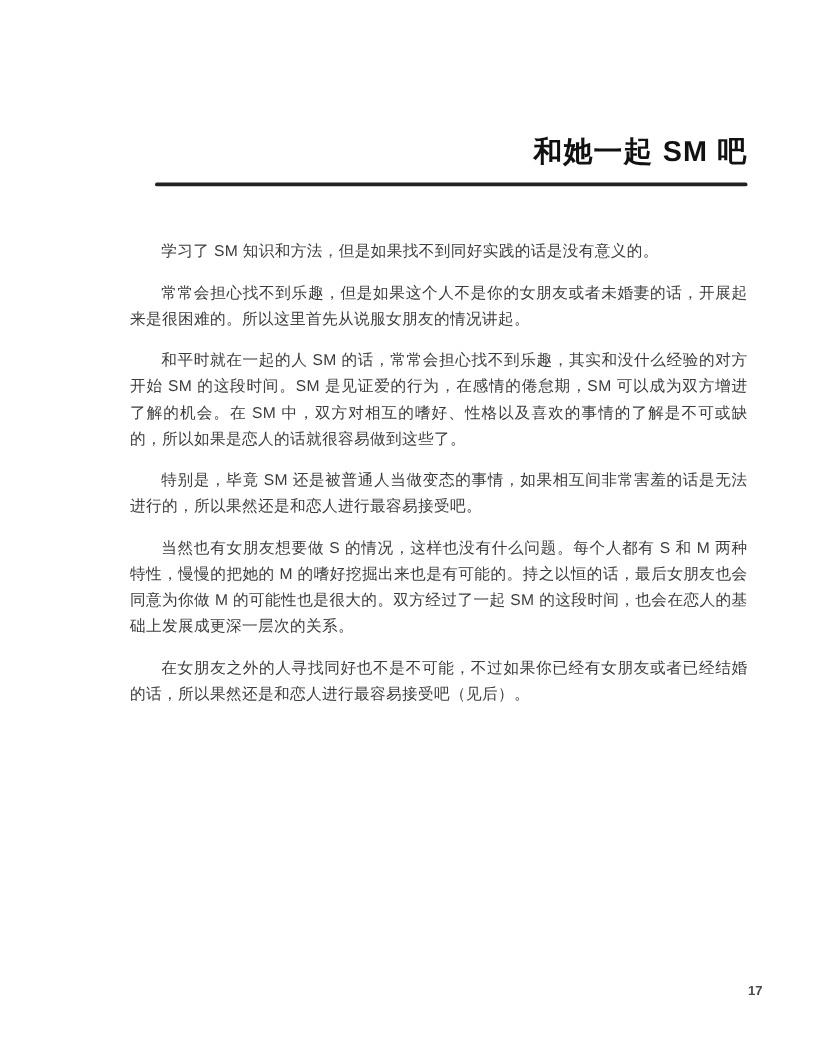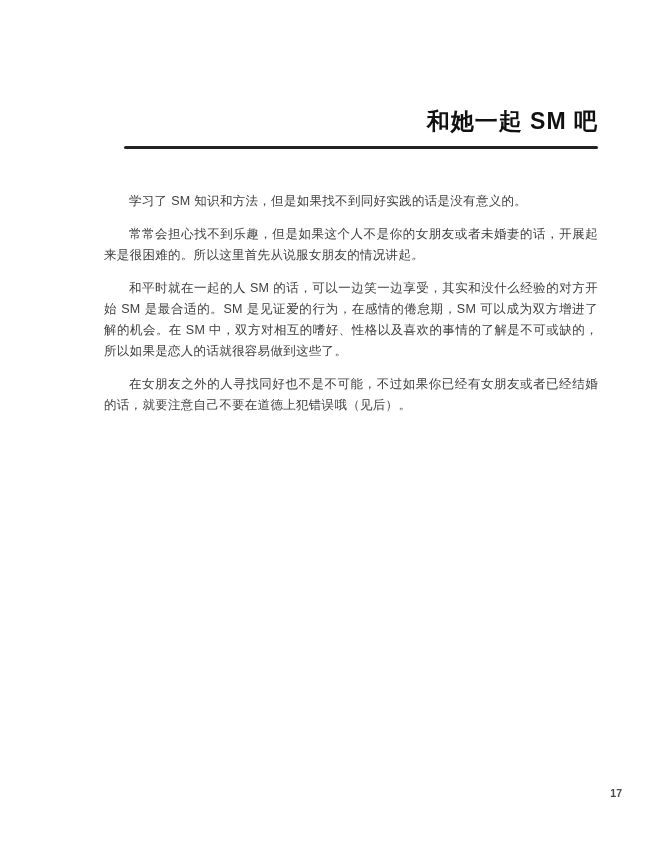--- a/index.html
+++ b/index.html
@@ -35,35 +35,37 @@
     font-size: 12.5px;
     line-height: 21px;
     text-align: justify;
     text-indent: 2em;
     letter-spacing: 0.3px;
     color: var(--body-text, #3d3d3d);
   }
   .page-number {
     position: absolute;
     top: 739px;
-    right: 52px;
+    right: 64px;
     font-size: 10.5px;
     font-weight: bold;
     color: var(--page-number, #4a4a4a);
     text-align: right;
   }
 </style>
 </head>
 <body>
 
 <div class="page">
   <header class="page-header">
     <h1 class="title">和她一起 SM 吧</h1>
     <div class="rule"></div>
   </header>
   <main class="content">
       <p class="para">学习了 SM 知识和方法，但是如果找不到同好实践的话是没有意义的。</p>
       <p class="para">常常会担心找不到乐趣，但是如果这个人不是你的女朋友或者未婚妻的话，开展起来是很困难的。所以这里首先从说服女朋友的情况讲起。</p>
-      <p class="para">和平时就在一起的人 SM 的话，可以一边笑一边享受，其实和没什么经验的对方开始 SM 是最合适的。SM 是见证爱的行为，在感情的倦怠期，SM 可以成为双方增进了解的机会。在 SM 中，双方对相互的嗜好、性格以及喜欢的事情的了解是不可或缺的，所以如果是恋人的话就很容易做到这些了。</p>
-      <p class="para">在女朋友之外的人寻找同好也不是不可能，不过如果你已经有女朋友或者已经结婚的话，就要注意自己不要在道德上犯错误哦（见后）。</p>
+      <p class="para">和平时就在一起的人 SM 的话，常常会担心找不到乐趣，其实和没什么经验的对方开始 SM 的这段时间。SM 是见证爱的行为，在感情的倦怠期，SM 可以成为双方增进了解的机会。在 SM 中，双方对相互的嗜好、性格以及喜欢的事情的了解是不可或缺的，所以如果是恋人的话就很容易做到这些了。</p>
+      <p class="para">特别是，毕竟 SM 还是被普通人当做变态的事情，如果相互间非常害羞的话是无法进行的，所以果然还是和恋人进行最容易接受吧。</p>
+      <p class="para">当然也有女朋友想要做 S 的情况，这样也没有什么问题。每个人都有 S 和 M 两种特性，慢慢的把她的 M 的嗜好挖掘出来也是有可能的。持之以恒的话，最后女朋友也会同意为你做 M 的可能性也是很大的。双方经过了一起 SM 的这段时间，也会在恋人的基础上发展成更深一层次的关系。</p>
+      <p class="para">在女朋友之外的人寻找同好也不是不可能，不过如果你已经有女朋友或者已经结婚的话，所以果然还是和恋人进行最容易接受吧（见后）。</p>
     </main>
   <div class="page-number">17</div>
 </div>
 
 </body></html>

